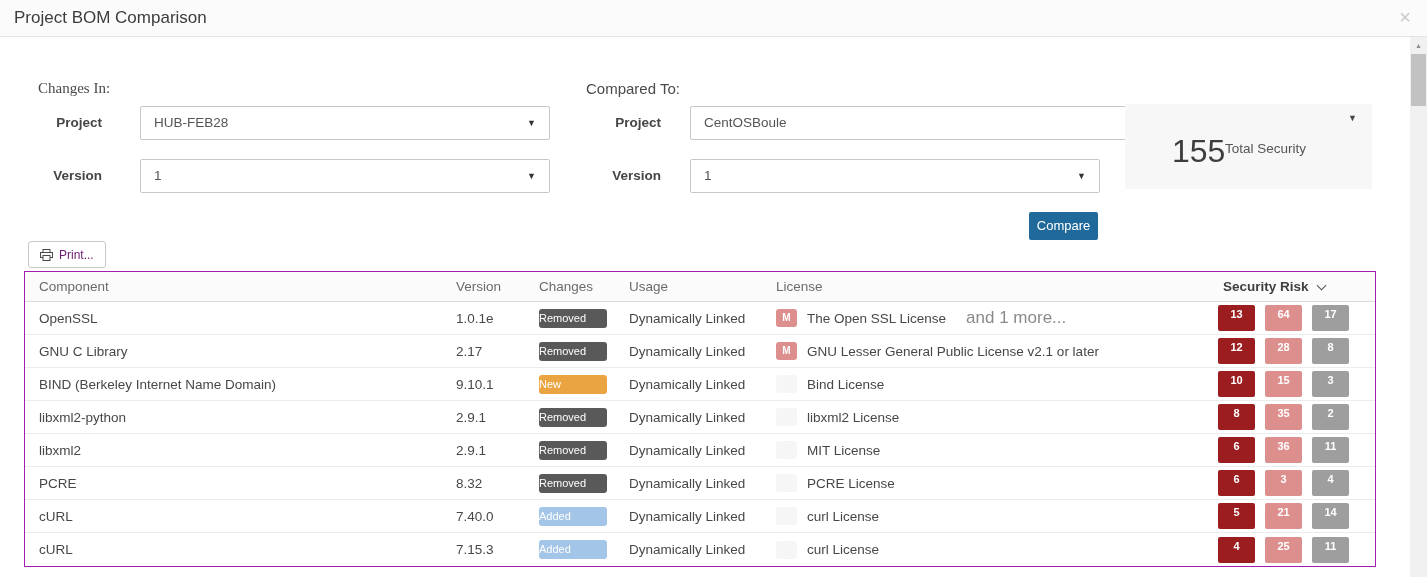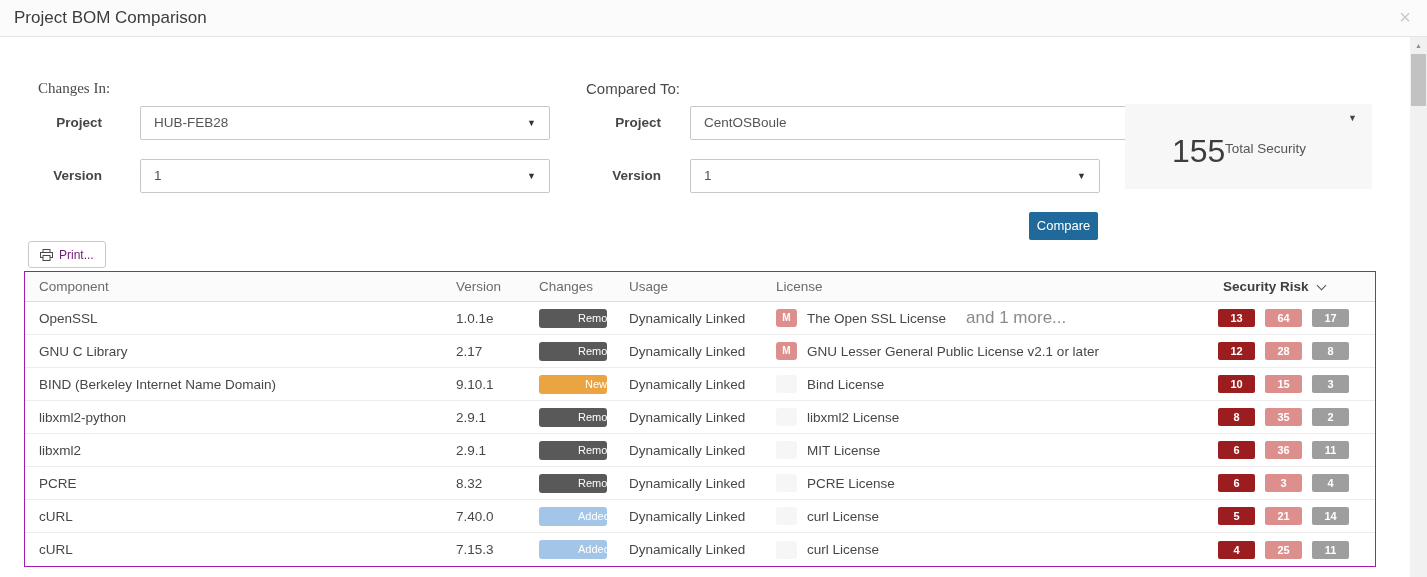--- a/index.html
+++ b/index.html
@@ -76,34 +76,34 @@
   .c-use  { width:147px; overflow:hidden; white-space:nowrap; }
   .c-lic  { flex:1; display:flex; align-items:center; overflow:hidden; white-space:nowrap; }
   .c-risk { width:152px; display:flex; align-items:center; justify-content:flex-end; padding-right:26px; gap:10px; }
   .h-risk { width:152px; display:flex; align-items:center; font-weight:bold; color:#3f3f3f; }
   .sort-chev {
     display:inline-block; width:7px; height:7px; margin-left:9px; margin-top:-3px;
     border-left:1.5px solid #555; border-bottom:1.5px solid #555; transform:rotate(-45deg);
   }
   .chip {
     display:inline-block; width:68px; height:19px; line-height:19px; border-radius:3px;
-    text-align:right; color:#fff; font-size:11px;padding-left:39px;
+    text-align:left; color:#fff; font-size:11px;
   }
   .chip.removed { background:var(--badge-removed,#595959); }
   .chip.new     { background:var(--badge-new,#eba442); }
   .chip.added   { background:var(--badge-added,#a2c5e8); }
   .lic-badge {
     display:inline-block; width:21px; height:18px; line-height:18px; border-radius:3px;
     margin-right:10px; text-align:center; font-size:10px; font-weight:bold; color:#fff; flex:none;
   }
   .lic-badge.m     { background:var(--license-badge-pink,#dd8f8e); }
   .lic-badge.empty { background:#f6f6f6; }
   .lic-extra { font-size:17px; color:#8a8a8a; margin-left:20px; }
   .risk {
-    display:inline-block; width:37px; height:18px; line-height:18px; border-radius:2px;
+    display:inline-block; width:37px; height:26px; line-height:18px; border-radius:2px;
     text-align:center; color:#fff; font-size:11px; font-weight:bold; flex:none;
   }
   .risk.high { background:var(--risk-high,#9b1d1f); }
   .risk.med  { background:var(--risk-medium,#dd8f8e); }
   .risk.low  { background:var(--risk-low,#9e9e9e); }
 </style>
 </head>
 <body>
 
 <div class="page">

